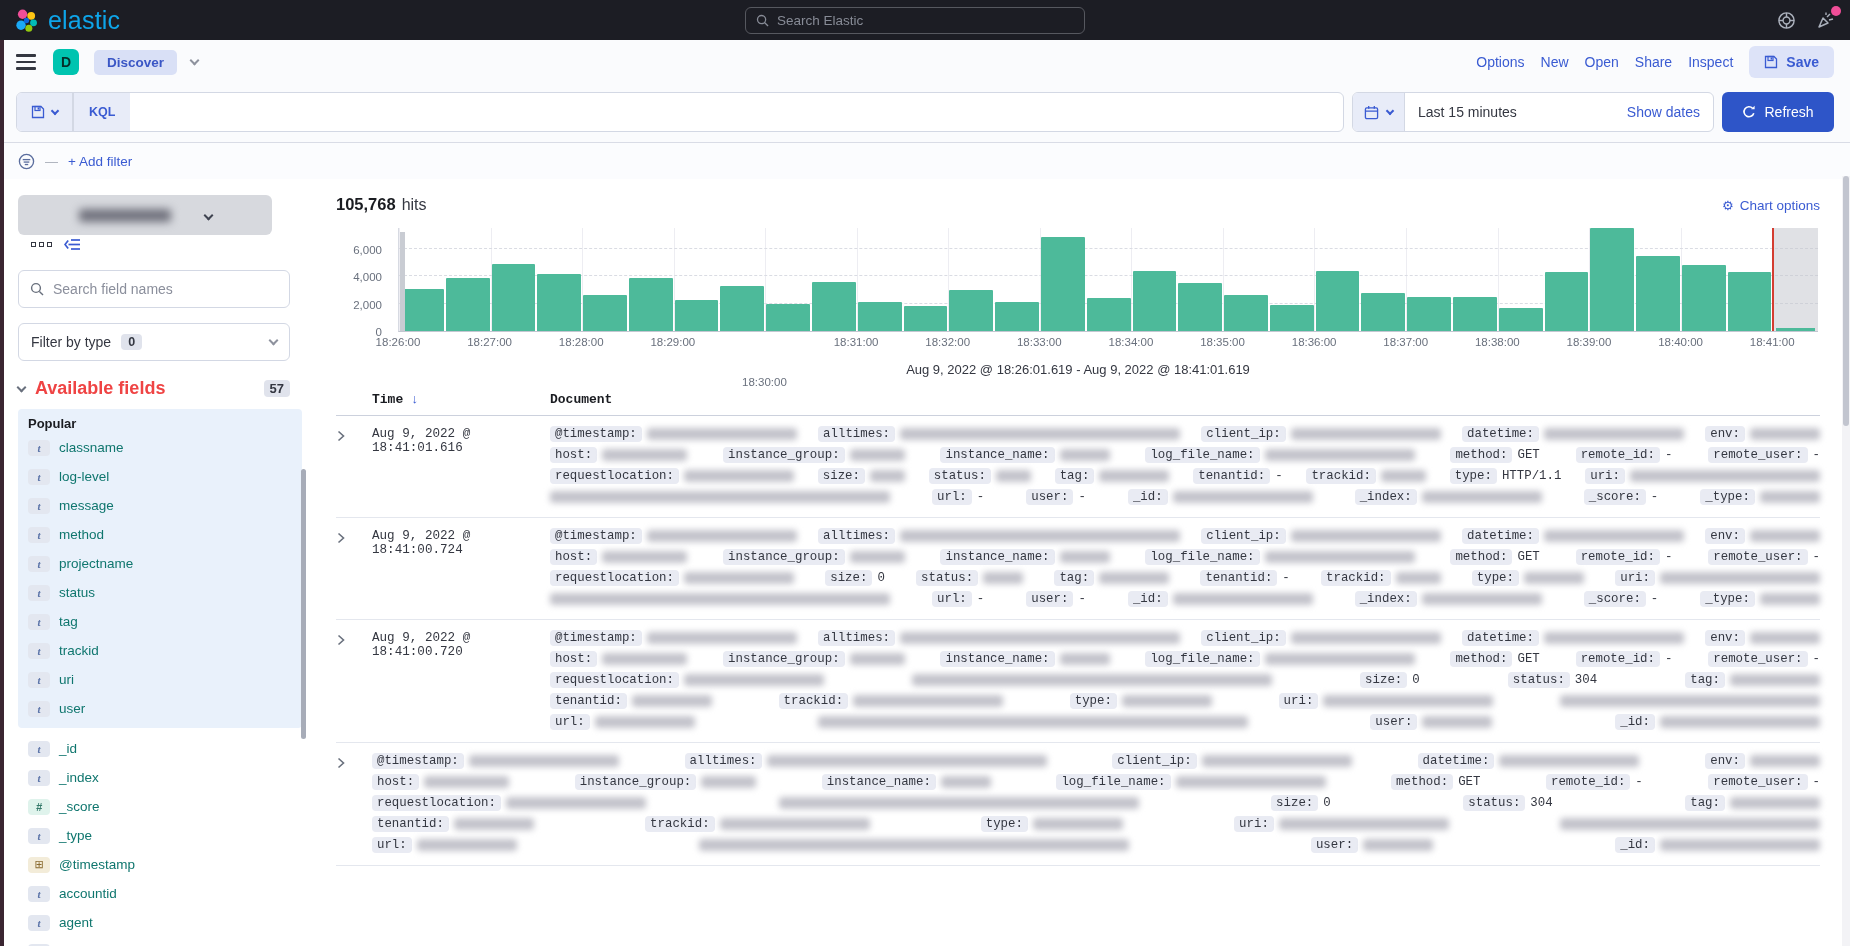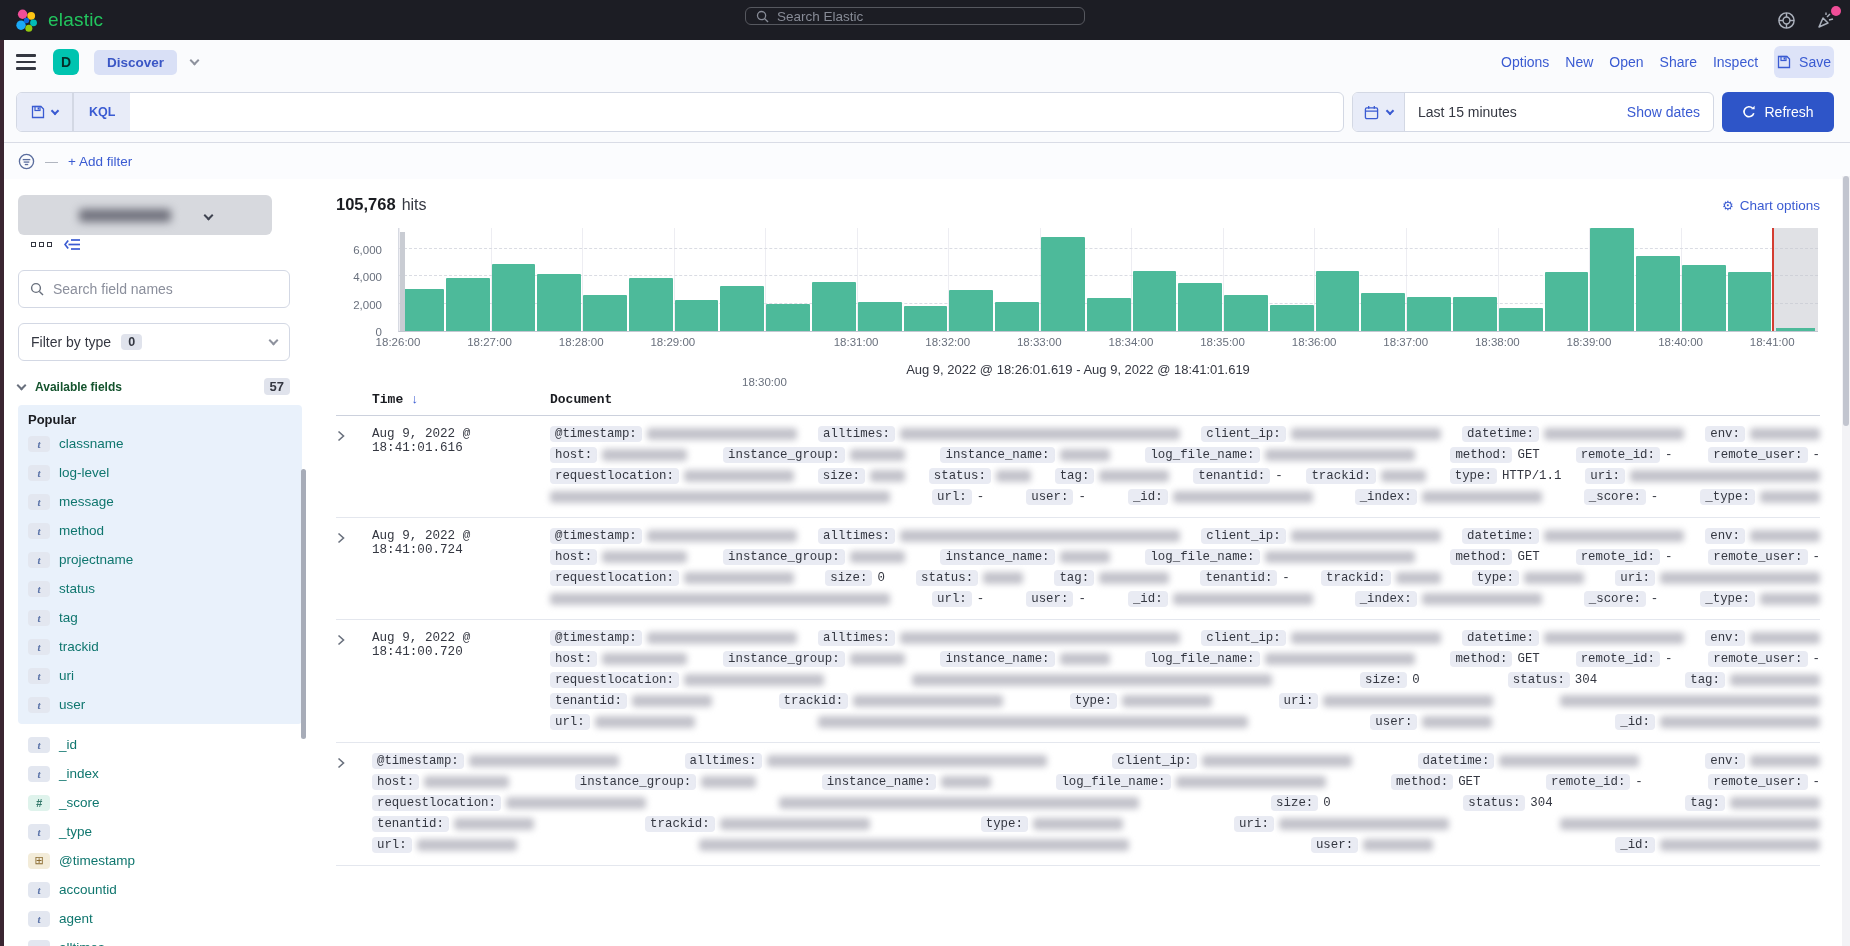--- a/index.html
+++ b/index.html
@@ -2,43 +2,43 @@
 <html><head>
 <meta charset="utf-8">
 <style>
   * { box-sizing: border-box; margin: 0; padding: 0; }
   html,body { width:1850px; height:946px; overflow:hidden; background:#fff;
     font-family:"Liberation Sans", sans-serif; color:#343741; }
 
   
   .hdr { height:40px; background:#1c1d24; display:flex; align-items:center; padding:0 14px; position:relative; }
   .logo { display:flex; align-items:center; gap:9px; }
-  .brand { color:#22c55e; font-size:19px; letter-spacing:.2px; }
-  .hdr-search { position:absolute; left:745px; top:7px; width:340px; height:18px;
+  .brand { color:#0ea5e9; font-size:25px; letter-spacing:.2px; }
+  .hdr-search { position:absolute; left:745px; top:7px; width:340px; height:27px;
     border:1px solid #56585f; border-radius:6px; display:flex; align-items:center; gap:8px;
     padding:0 10px; color:#878b96; font-size:13.5px; }
   .hdr-icons { margin-left:auto; display:flex; align-items:center; gap:20px; }
   .hicon { position:relative; display:flex; }
   .pink-dot { position:absolute; top:-4px; right:-5px; width:10px; height:10px; border-radius:50%; }
 
   
   .tb { height:44px; display:flex; align-items:center; padding:0 16px; background:#fafbfd; }
   .burger { width:20px; display:flex; flex-direction:column; gap:4px; cursor:pointer; }
   .burger i { height:2.5px; background:#343741; border-radius:1px; }
   .badge-d { width:26px; height:26px; border-radius:6px; margin:0 15px 0 17px; color:#05302a;
     font-weight:700; font-size:14px; display:flex; align-items:center; justify-content:center; }
   .crumb { background:#d9e0f6; color:#3a56c5; font-weight:600; font-size:13.5px;
     padding:5px 13px; border-radius:5px; }
   .caret { width:7px; height:7px; border-right:2px solid #8e929e; border-bottom:2px solid #8e929e;
     transform:rotate(45deg); display:inline-block; }
   .crumb-caret { margin:0 0 4px 14px; }
   .tb-right { margin-left:auto; display:flex; align-items:center; gap:16px; font-size:14px; }
   .tb-link { color:#3a5bd2; cursor:pointer; }
-  .save-btn { background:#dde3f8; color:#3a5bd2; padding:8px 3px; border-radius:6px;
-    font-weight:400; display:flex; gap:8px; align-items:center; font-size:14px; }
+  .save-btn { background:#dde3f8; color:#3a5bd2; padding:8px 15px; border-radius:6px;
+    font-weight:700; display:flex; gap:8px; align-items:center; font-size:14px; }
 
   
   .qr { display:flex; align-items:center; gap:8px; padding:8px 16px 10px; background:#fafbfd;
     border-bottom:1px solid #d9dce6; }
   .qinput { flex:1; height:40px; background:#fff; border:1px solid #d3d8e4; border-radius:6px;
     display:flex; align-items:center; overflow:hidden; }
   .sq-btn { width:56px; height:100%; background:#e8ecf8; border-right:1px solid #d3d8e4;
     display:flex; align-items:center; justify-content:center; gap:7px; color:#3a5bd2; }
   .sq-btn .caret { border-color:#3a5bd2; width:6px; height:6px; margin-top:-3px; }
   .q-ph { padding-left:12px; color:#8b8f9c; font-size:14px; flex:1; }
@@ -72,21 +72,21 @@
   .sq3 { display:flex; gap:3px; }
   .sq3 i { width:5px; height:5px; border:1.4px solid #343741; display:block; }
   .fsearch { width:272px; height:38px; margin-top:17px; background:#fff; border:1px solid #d3d8e4;
     border-radius:6px; display:flex; align-items:center; gap:9px; padding:0 11px; color:#8b8f9c; font-size:14px; }
   .ftype { width:272px; height:38px; margin-top:15px; background:#fff; border:1px solid #d3d8e4;
     border-radius:6px; display:flex; align-items:center; gap:10px; padding:0 12px; font-size:14px; }
   .zero-badge { background:#e0e3ec; border-radius:4px; padding:1px 7px; font-size:12.5px; font-weight:700; }
   .ftype .caret { margin-left:auto; margin-bottom:3px; }
   .avail { width:272px; margin-top:17px; display:flex; align-items:center; gap:10px; }
   .avail .caret { margin-bottom:3px; border-color:#69707d; }
-  .avail-lab { font-weight:700; font-size:12px; color:#14532d; }
+  .avail-lab { font-weight:700; font-size:18px; color:#ef4444; }
   .cnt-badge { margin-left:auto; background:#e0e3ec; border-radius:4px; padding:1px 6px;
     font-size:13px; font-weight:700; }
   .fieldlist { margin-top:10px; width:284px; }
   .popular { background:#e9f1fb; border-radius:4px; padding:7px 0 5px; }
   .pop-head { font-weight:700; font-size:13px; color:#1a1c21; padding-left:10px; margin-bottom:2px; }
   .fitem { display:flex; align-items:center; gap:9px; height:29px; padding-left:10px; cursor:pointer; }
   .ficon { width:22px; height:16px; border-radius:4px; display:flex; align-items:center;
     justify-content:center; font-size:11px; flex:none; }
   .ficon.t { background:#e3e7f0; color:#5a73a8; font-family:"Liberation Serif",serif;
     font-style:italic; font-weight:700; }

